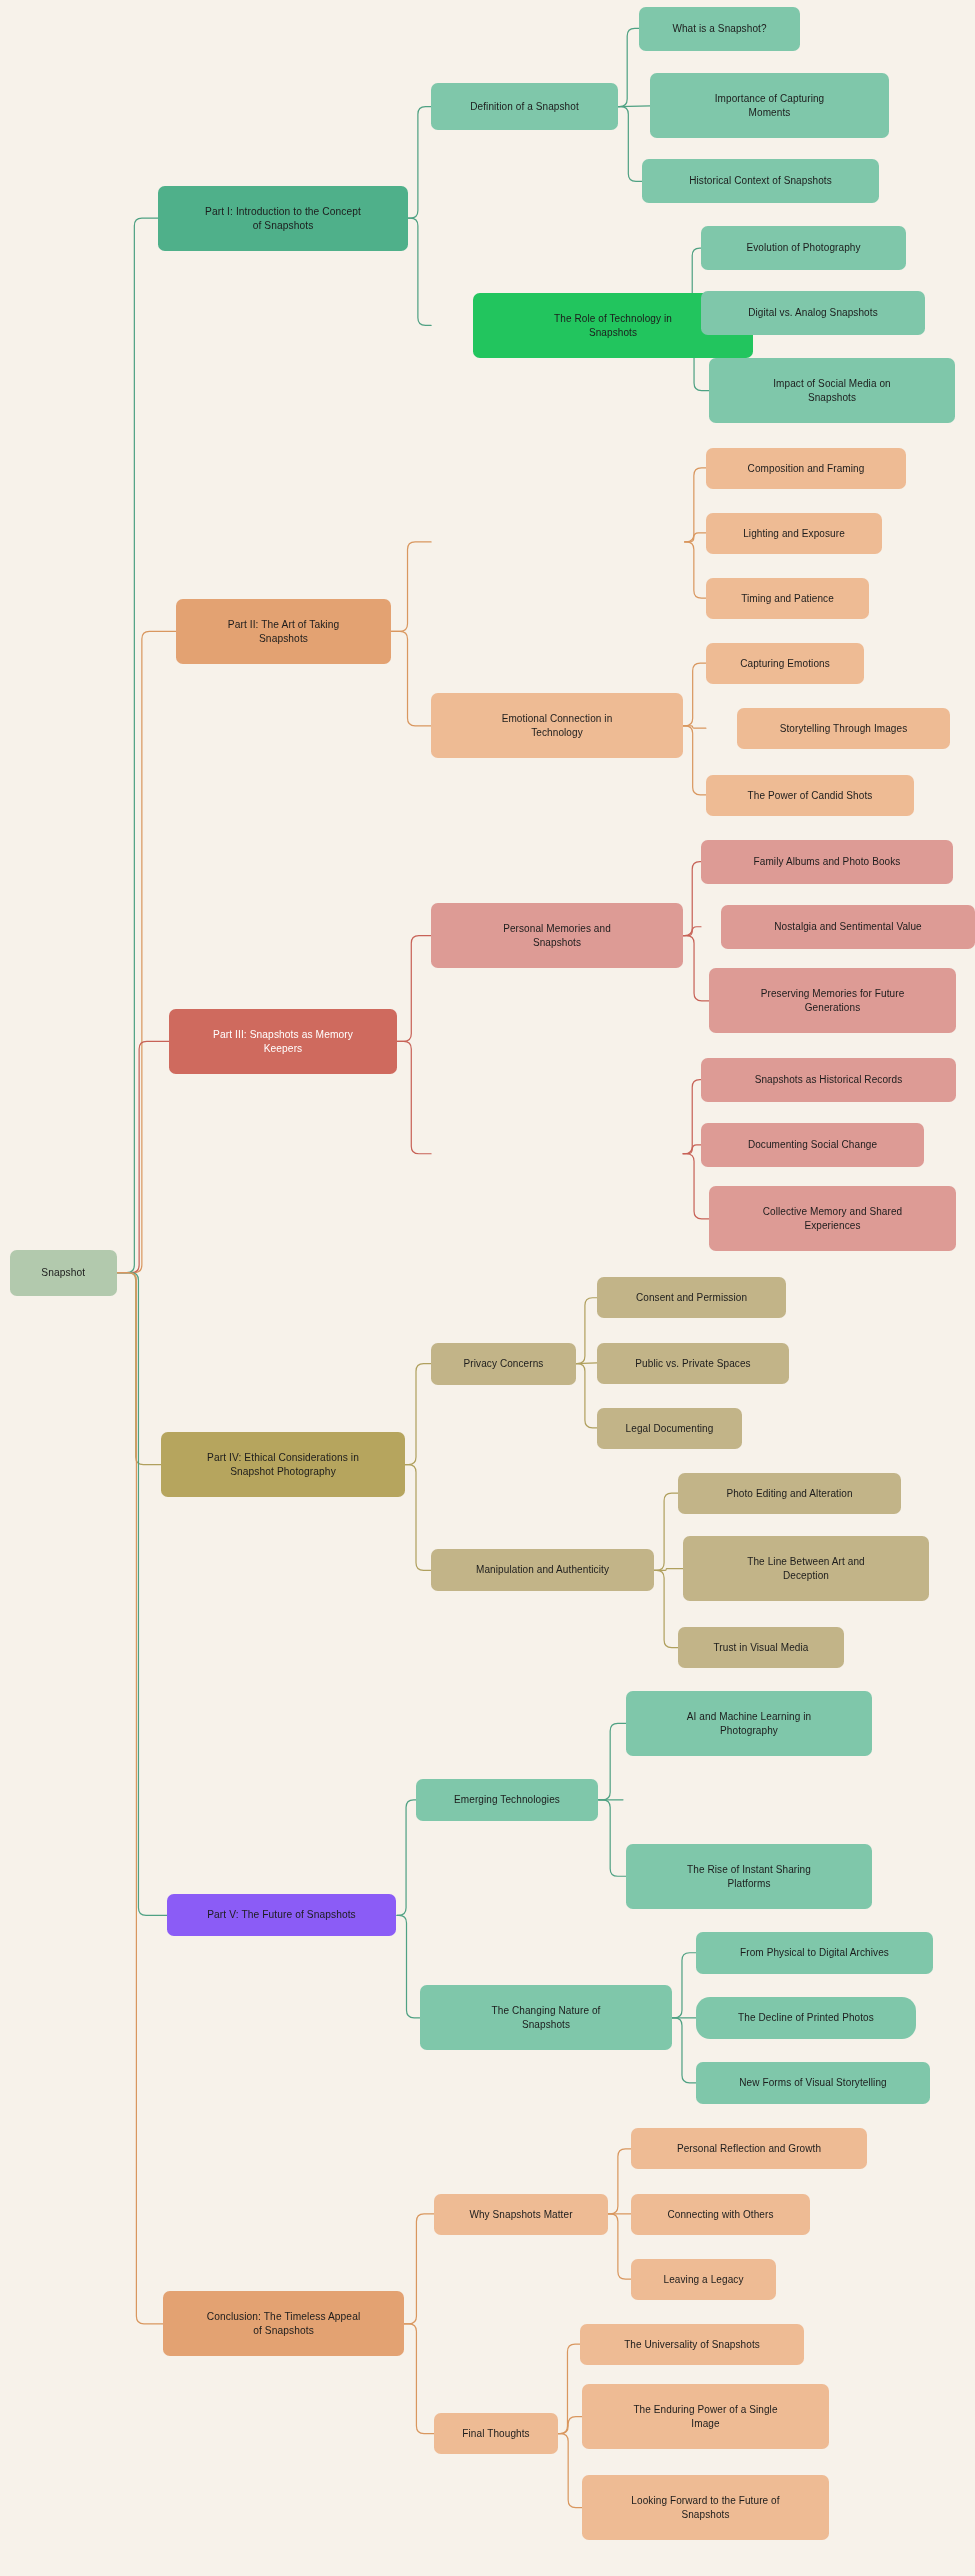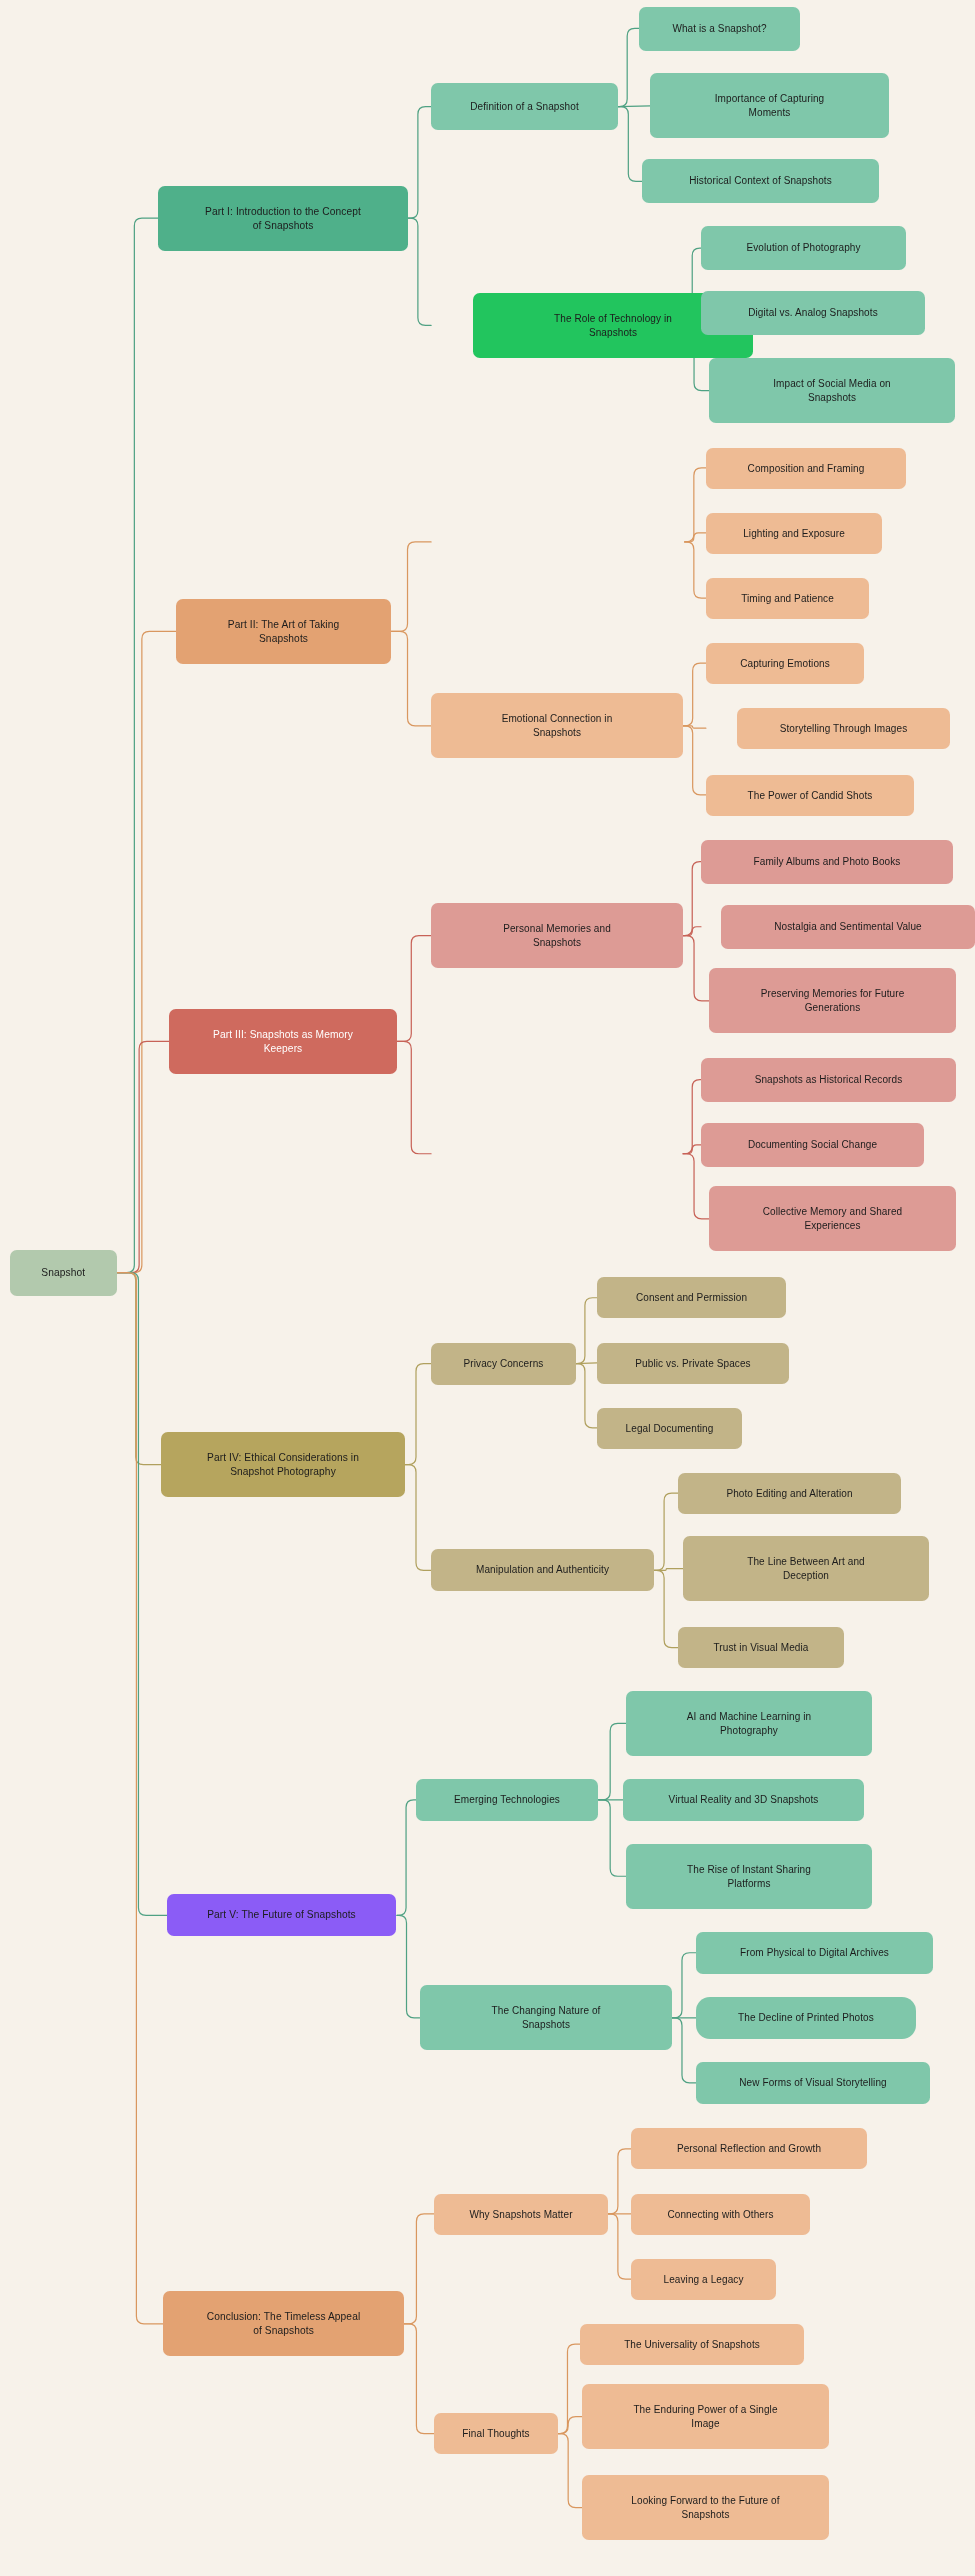--- a/index.html
+++ b/index.html
@@ -153,21 +153,21 @@
       <span class="label">Composition and Framing</span>
     </div>
     <div class="node lvl3" style="left: 706px; top: 513px; width: 176px; height: 41px; background: rgb(238, 187, 148); color: rgb(28, 28, 28);">
       <span class="label">Lighting and Exposure</span>
     </div>
     <div class="node lvl3" style="left: 706px; top: 578px; width: 163px; height: 41px; background: rgb(238, 187, 148); color: rgb(28, 28, 28);">
       <span class="label">Timing and Patience</span>
     </div>
     <div class="node lvl2" style="left: 431px; top: 693px; width: 252px; height: 65px; background: rgb(238, 187, 148); color: rgb(28, 28, 28);">
       <span class="label">Emotional Connection in
-Snapshots</span>
+Technology</span>
     </div>
     <div class="node lvl3" style="left: 706px; top: 643px; width: 158px; height: 41px; background: rgb(238, 187, 148); color: rgb(28, 28, 28);">
       <span class="label">Capturing Emotions</span>
     </div>
     <div class="node lvl3" style="left: 706px; top: 708px; width: 213px; height: 41px; background: rgb(238, 187, 148); color: rgb(28, 28, 28); margin-left: 31px;">
       <span class="label">Storytelling Through Images</span>
     </div>
     <div class="node lvl3" style="left: 706px; top: 775px; width: 208px; height: 41px; background: rgb(238, 187, 148); color: rgb(28, 28, 28); justify-content: center;">
       <span class="label">The Power of Candid Shots</span>
     </div>
@@ -230,23 +230,20 @@
     </div>
     <div class="node lvl1" style="left: 167px; top: 1894px; width: 229px; height: 42px; background: #8b5cf6; color: rgb(28, 28, 28);">
       <span class="label">Part V: The Future of Snapshots</span>
     </div>
     <div class="node lvl2" style="left: 416px; top: 1779px; width: 182px; height: 42px; background: rgb(127, 199, 170); color: rgb(28, 28, 28);">
       <span class="label">Emerging Technologies</span>
     </div>
     <div class="node lvl3" style="left: 626px; top: 1691px; width: 246px; height: 65px; background: rgb(127, 199, 170); color: rgb(28, 28, 28);">
       <span class="label">AI and Machine Learning in
 Photography</span>
-    </div>
-    <div class="node lvl3" style="left: 623px; top: 1779px; width: 241px; height: 42px; background: rgb(127, 199, 170); color: rgb(28, 28, 28);">
-      <span class="label">Virtual Reality and 3D Snapshots</span>
     </div>
     <div class="node lvl3" style="left: 626px; top: 1844px; width: 246px; height: 65px; background: rgb(127, 199, 170); color: rgb(28, 28, 28);">
       <span class="label">The Rise of Instant Sharing
 Platforms</span>
     </div>
     <div class="node lvl2" style="left: 420px; top: 1985px; width: 252px; height: 65px; background: rgb(127, 199, 170); color: rgb(28, 28, 28);">
       <span class="label">The Changing Nature of
 Snapshots</span>
     </div>
     <div class="node lvl3" style="left: 696px; top: 1932px; width: 237px; height: 42px; background: rgb(127, 199, 170); color: rgb(28, 28, 28);">

